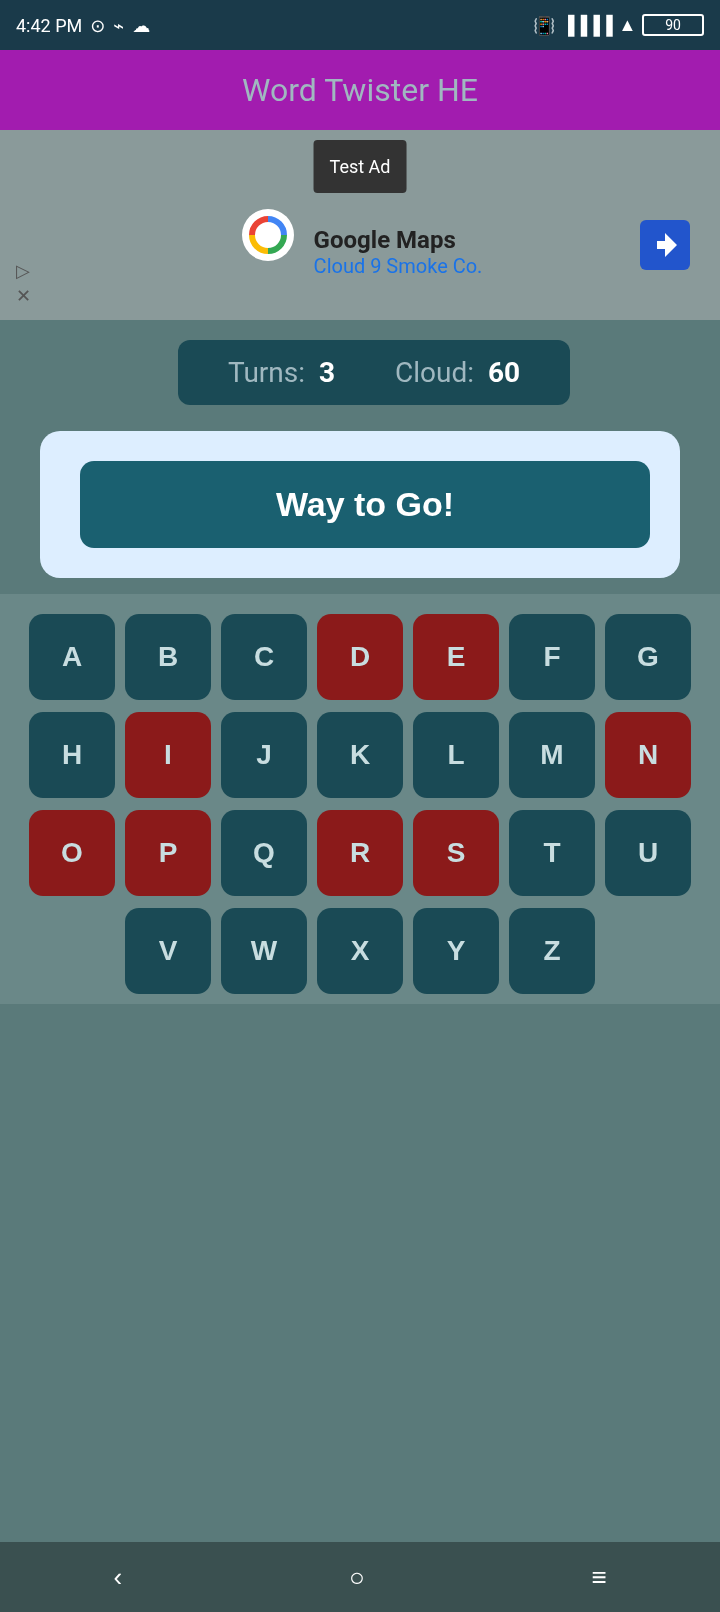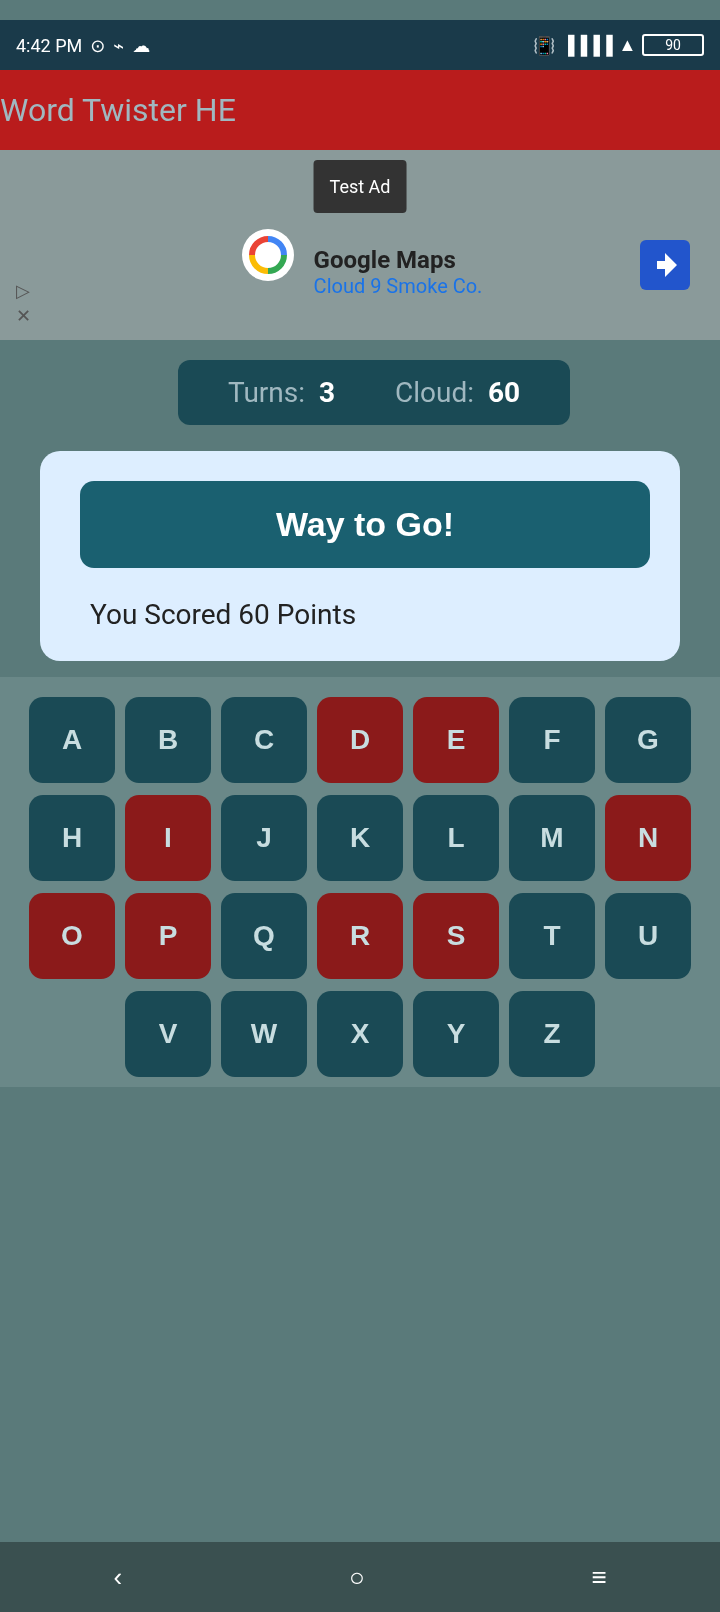--- a/index.html
+++ b/index.html
@@ -17,42 +17,42 @@
     .status-bar {
       width: 100%;
       height: 50px;
       background-color: #1a3a4a;
       display: flex;
       align-items: center;
       justify-content: space-between;
       padding: 0 16px;
       color: white;
       font-size: 18px;
-      margin-top: 20px;
     }
 
     .status-left {
       display: flex;
       align-items: center;
       gap: 8px;
     }
 
     .status-right {
       display: flex;
       align-items: center;
       gap: 6px;
     }
 
     
     .app-header {
       width: 100%;
       height: 80px;
-      background-color: #b91c1c;
-      display: flex;
-      align-items: center;
+      background-color: #a21caf;
+      display: flex;
+      align-items: center;
+      justify-content: center;
     }
 
     .app-title {
       color: #a0b8c0;
       font-size: 32px;
       font-weight: 400;
     }
 
     
     .ad-banner {
@@ -321,21 +321,20 @@
     </span>
     <span>
       <span>Cloud:</span>
       &nbsp;<span class="bold">60</span>
     </span>
   </div>
 </div>
 
 <div class="dialog-card">
   <button class="way-to-go-btn">Way to Go!</button>
-  <span class="scored-text">You Scored 60 Points</span>
 </div>
 
 <div class="keyboard-area" id="keyboard-area">
 <div class="key-row">
       <button class="key key-normal">A</button>
       <button class="key key-normal">B</button>
       <button class="key key-normal">C</button>
       <button class="key key-used">D</button>
       <button class="key key-used">E</button>
       <button class="key key-normal">F</button>

